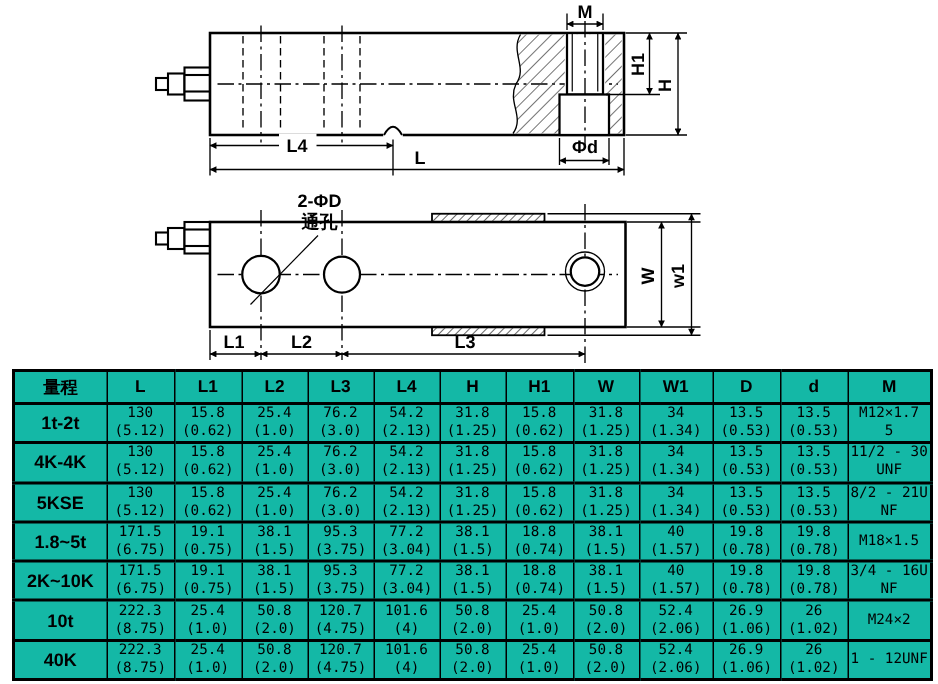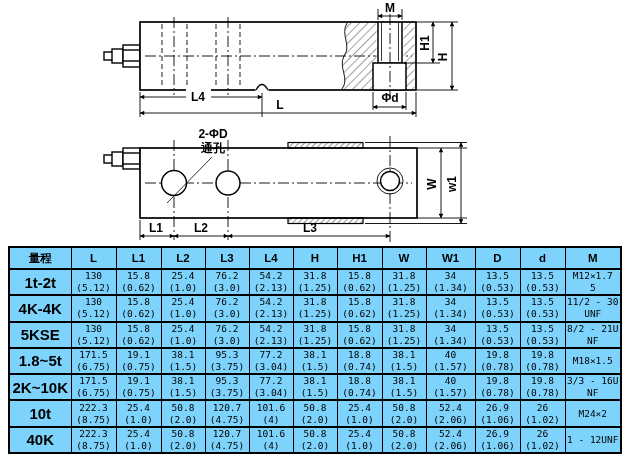--- a/index.html
+++ b/index.html
@@ -2,28 +2,28 @@
 <html><head>
 <meta charset="utf-8">
 <style>
   html,body{margin:0;padding:0;background:#fff;}
   .sheet{position:relative;width:625px;height:456px;background:#fff;overflow:hidden;
          font-family:"Liberation Sans",sans-serif;color:#000;}
   .drawing{position:absolute;top:0;left:0;}
   .dim-label{font-family:"Liberation Sans",sans-serif;font-size:12px;font-weight:bold;fill:#000;}
   .cjk-label{font-family:"Liberation Sans",sans-serif;font-size:12px;font-weight:bold;fill:#000;}
   table.spec{position:absolute;top:246px;left:8px;width:609px;height:208px;
-             border-collapse:collapse;table-layout:fixed;background:#7dd3fc;}
+             border-collapse:collapse;table-layout:fixed;background:#14b8a6;}
   table.spec th,table.spec td{
     border-left:1px solid #000;border-right:1px solid #000;
     border-top:2px solid #000;border-bottom:2px solid #000;
     text-align:center;vertical-align:middle;padding:0;overflow:hidden;}
   table.spec{border:2px solid #000;}
   th.colhead{font-family:"Liberation Sans",sans-serif;font-size:11.5px;font-weight:bold;height:20px;}
-  td.rowlabel{font-family:"Liberation Sans",sans-serif;font-size:15px;font-weight:bold;margin-left:24px;}
+  td.rowlabel{font-family:"Liberation Sans",sans-serif;font-size:12px;font-weight:bold;margin-left:24px;}
   td.val{font-family:"DejaVu Sans Mono",monospace;font-size:9.5px;line-height:12px;
          white-space:pre-line;}
 </style>
 </head>
 <body>
 
 <div class="sheet">
 
   <svg class="drawing" width="625" height="246" viewBox="0 0 625 246">
     <defs>
@@ -330,21 +330,21 @@
           <td class="val">18.8
 (0.74)</td>
           <td class="val">38.1
 (1.5)</td>
           <td class="val">40
 (1.57)</td>
           <td class="val">19.8
 (0.78)</td>
           <td class="val">19.8
 (0.78)</td>
-          <td class="val">3/3 - 16U
+          <td class="val">3/4 - 16U
 NF</td>
         </tr>
         <tr>
           <td class="rowlabel">10t</td>
           <td class="val">222.3
 (8.75)</td>
           <td class="val">25.4
 (1.0)</td>
           <td class="val">50.8
 (2.0)</td>

